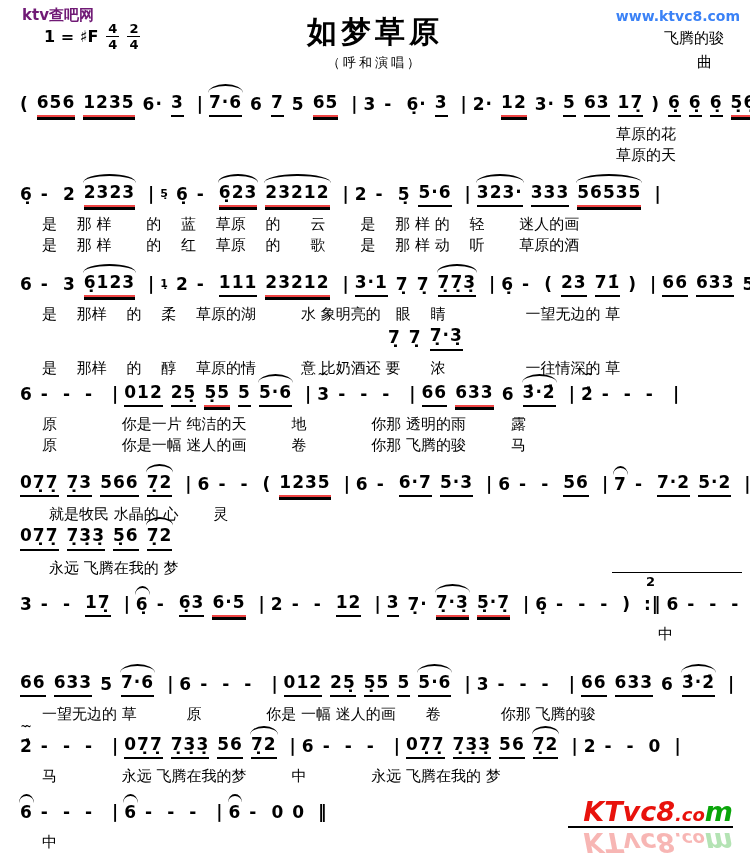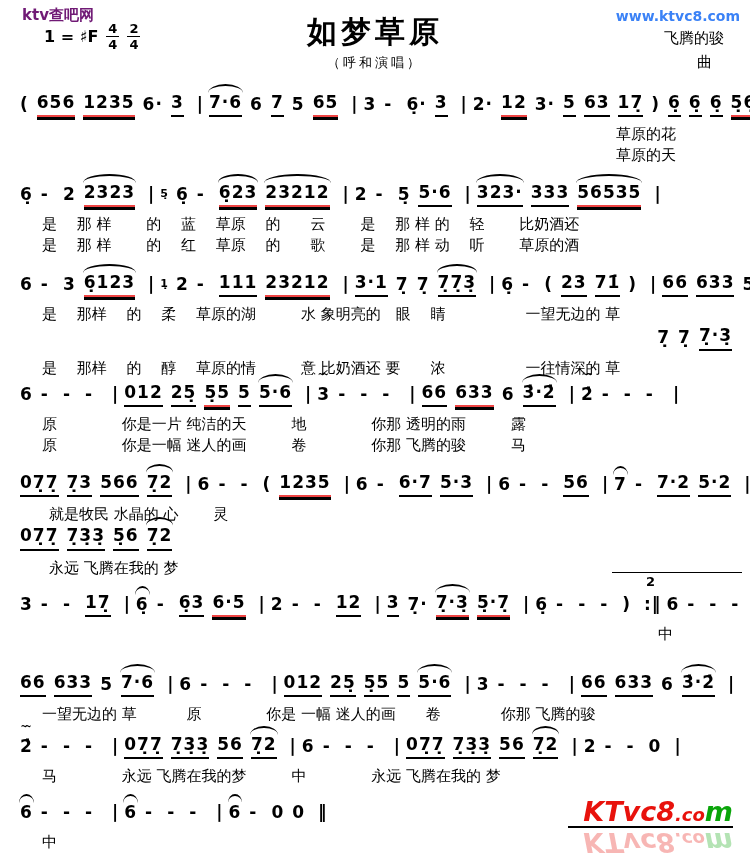--- a/index.html
+++ b/index.html
@@ -67,27 +67,27 @@
   </div>
 
   <div id="score">
       <div class="system" style="top: 92px;">
         <div class="notes"><span class="tkw"><span class="tk">(</span></span><span class="tkw"><span class="tk u2">656</span></span><span class="tkw"><span class="tk u2">1235</span></span><span class="tkw"><span class="tk">6·</span></span><span class="tkw"><span class="tk u1">3</span></span><span class="tkw barw"><span class="tk">|</span></span><span class="tkw"><i class="arc"></i><span class="tk u1">7·6</span></span><span class="tkw"><span class="tk">6</span></span><span class="tkw"><span class="tk u1">7</span></span><span class="tkw"><span class="tk">5</span></span><span class="tkw"><span class="tk u2">65</span></span><span class="tkw barw"><span class="tk">|</span></span><span class="tkw"><span class="tk">3</span></span><span class="tkw dashw"><span class="tk">-</span></span><span class="tkw"><span class="tk">6̣·</span></span><span class="tkw"><span class="tk u1">3</span></span><span class="tkw barw"><span class="tk">|</span></span><span class="tkw"><span class="tk">2·</span></span><span class="tkw"><span class="tk u2">12</span></span><span class="tkw"><span class="tk">3·</span></span><span class="tkw"><span class="tk u1">5</span></span><span class="tkw"><span class="tk u1">63</span></span><span class="tkw"><span class="tk u1">17̣</span></span><span class="tkw"><span class="tk">)</span></span><span class="tkw"><span class="tk u1">6̣</span></span><span class="tkw"><span class="tk u1">6̣</span></span><span class="tkw"><span class="tk u1">6̣</span></span><span class="tkw"><span class="tk u2">5̣6̣5̣3̣5̣</span></span></div>
         <div class="lyric" style="padding-left: 596px;">草原的花</div>
         <div class="lyric" style="padding-left: 596px;">草原的天</div>
       </div>
       <div class="system" style="top: 182px;">
         <div class="notes"><span class="tkw"><span class="tk">6̣</span></span><span class="tkw dashw"><span class="tk">-</span></span><span class="tkw"><span class="tk">2</span></span><span class="tkw"><i class="arc"></i><span class="tk u2">2323</span></span><span class="tkw barw"><span class="tk">|</span></span><span class="tkw"><span class="tk gr">5̣</span></span><span class="tkw"><span class="tk">6̣</span></span><span class="tkw dashw"><span class="tk">-</span></span><span class="tkw"><i class="arc"></i><span class="tk u2">6̣23</span></span><span class="tkw"><i class="arc"></i><span class="tk u2">23212</span></span><span class="tkw barw"><span class="tk">|</span></span><span class="tkw"><span class="tk">2</span></span><span class="tkw dashw"><span class="tk">-</span></span><span class="tkw"><span class="tk">5̣</span></span><span class="tkw"><span class="tk u1">5·6</span></span><span class="tkw barw"><span class="tk">|</span></span><span class="tkw"><i class="arc"></i><span class="tk u1">323·</span></span><span class="tkw"><span class="tk u1">333</span></span><span class="tkw"><i class="arc"></i><span class="tk u2">56535</span></span><span class="tkw barw"><span class="tk">|</span></span></div>
-        <div class="lyric" style="padding-left: 22px;">是　 那 样　　 的　 蓝　 草原　 的　　云　　 是　 那 样 的　 轻　　 比奶酒还</div>
+        <div class="lyric" style="padding-left: 22px;">是　 那 样　　 的　 蓝　 草原　 的　　云　　 是　 那 样 的　 轻　　 迷人的画</div>
         <div class="lyric" style="padding-left: 22px;">是　 那 样　　 的　 红　 草原　 的　　歌　　 是　 那 样 动　 听　　 草原的酒</div>
       </div>
       <div class="system" style="top: 272px;">
         <div class="notes"><span class="tkw"><span class="tk">6</span></span><span class="tkw dashw"><span class="tk">-</span></span><span class="tkw"><span class="tk">3</span></span><span class="tkw"><i class="arc"></i><span class="tk u2">6̣123</span></span><span class="tkw barw"><span class="tk">|</span></span><span class="tkw"><span class="tk gr">1̣</span></span><span class="tkw"><span class="tk">2</span></span><span class="tkw dashw"><span class="tk">-</span></span><span class="tkw"><span class="tk u1">111</span></span><span class="tkw"><span class="tk u2">23212</span></span><span class="tkw barw"><span class="tk">|</span></span><span class="tkw"><span class="tk u1">3·1</span></span><span class="tkw"><span class="tk">7̣</span></span><span class="tkw"><span class="tk">7̣</span></span><span class="tkw"><i class="arc"></i><span class="tk u1">7̣7̣3̣</span></span><span class="tkw barw"><span class="tk">|</span></span><span class="tkw"><span class="tk">6̣</span></span><span class="tkw dashw"><span class="tk">-</span></span><span class="tkw"><span class="tk">(</span></span><span class="tkw"><span class="tk u1">23</span></span><span class="tkw"><span class="tk u1">71̇</span></span><span class="tkw"><span class="tk">)</span></span><span class="tkw barw"><span class="tk">|</span></span><span class="tkw"><span class="tk u1">66</span></span><span class="tkw"><span class="tk u1">633</span></span><span class="tkw"><span class="tk">5</span></span></div>
         <div class="lyric" style="padding-left: 22px;">是　 那样　 的　 柔　 草原的湖　　　水 象明亮的　眼　 睛　　　　　 一望无边的 草</div>
-        <div class="notes" style="padding-left: 368px; text-align: right;"><span class="tkw"><span class="tk">7̣</span></span><span class="tkw"><span class="tk">7̣</span></span><span class="tkw"><span class="tk u1">7̣·3̣</span></span></div>
+        <div class="notes" style="padding-left: 368px;"><span class="tkw"><span class="tk">7̣</span></span><span class="tkw"><span class="tk">7̣</span></span><span class="tkw"><span class="tk u1">7̣·3̣</span></span></div>
         <div class="lyric" style="padding-left: 22px;">是　 那样　 的　 醇　 草原的情　　　意 比奶酒还 要　　浓　　　　　 一往情深的 草</div>
       </div>
       <div class="system" style="top: 382px;">
         <div class="notes"><span class="tkw"><span class="tk">6</span></span><span class="tkw dashw"><span class="tk">-</span></span><span class="tkw dashw"><span class="tk">-</span></span><span class="tkw dashw"><span class="tk">-</span></span><span class="tkw barw"><span class="tk">|</span></span><span class="tkw"><span class="tk u1">012</span></span><span class="tkw"><span class="tk u1">25̣</span></span><span class="tkw"><span class="tk u2">5̣5</span></span><span class="tkw"><span class="tk u1">5</span></span><span class="tkw"><i class="arc"></i><span class="tk u1">5·6</span></span><span class="tkw barw"><span class="tk">|</span></span><span class="tkw"><i class="trem">~~</i><span class="tk">3</span></span><span class="tkw dashw"><span class="tk">-</span></span><span class="tkw dashw"><span class="tk">-</span></span><span class="tkw dashw"><span class="tk">-</span></span><span class="tkw barw"><span class="tk">|</span></span><span class="tkw"><span class="tk u1">66</span></span><span class="tkw"><span class="tk u2">633</span></span><span class="tkw"><span class="tk">6</span></span><span class="tkw"><i class="arc"></i><span class="tk u1">3̇·2̇</span></span><span class="tkw barw"><span class="tk">|</span></span><span class="tkw"><i class="trem">~~</i><span class="tk">2̇</span></span><span class="tkw dashw"><span class="tk">-</span></span><span class="tkw dashw"><span class="tk">-</span></span><span class="tkw dashw"><span class="tk">-</span></span><span class="tkw barw"><span class="tk">|</span></span></div>
         <div class="lyric" style="padding-left: 22px;">原　　　　 你是一片 纯洁的天　　　地　　　　 你那 透明的雨　　　露</div>
         <div class="lyric" style="padding-left: 22px;">原　　　　 你是一幅 迷人的画　　　卷　　　　 你那 飞腾的骏　　　马</div>
       </div>
       <div class="system" style="top: 472px;">
         <div class="notes"><span class="tkw"><span class="tk u1">07̣7̣</span></span><span class="tkw"><span class="tk u1">7̣3</span></span><span class="tkw"><span class="tk u1">566</span></span><span class="tkw"><i class="arc"></i><span class="tk u1">7̣2</span></span><span class="tkw barw"><span class="tk">|</span></span><span class="tkw"><span class="tk">6</span></span><span class="tkw dashw"><span class="tk">-</span></span><span class="tkw dashw"><span class="tk">-</span></span><span class="tkw"><span class="tk">(</span></span><span class="tkw"><span class="tk u2">1235</span></span><span class="tkw barw"><span class="tk">|</span></span><span class="tkw"><span class="tk">6</span></span><span class="tkw dashw"><span class="tk">-</span></span><span class="tkw"><span class="tk u1">6·7</span></span><span class="tkw"><span class="tk u1">5·3</span></span><span class="tkw barw"><span class="tk">|</span></span><span class="tkw"><span class="tk">6</span></span><span class="tkw dashw"><span class="tk">-</span></span><span class="tkw dashw"><span class="tk">-</span></span><span class="tkw"><span class="tk u1">56</span></span><span class="tkw barw"><span class="tk">|</span></span><span class="tkw"><i class="arc"></i><span class="tk">7</span></span><span class="tkw dashw"><span class="tk">-</span></span><span class="tkw"><span class="tk u1">7·2</span></span><span class="tkw"><span class="tk u1">5·2</span></span><span class="tkw barw"><span class="tk">|</span></span></div>
         <div class="lyric" style="padding-left: 14px;">　就是牧民 水晶的 心　　 灵</div>

